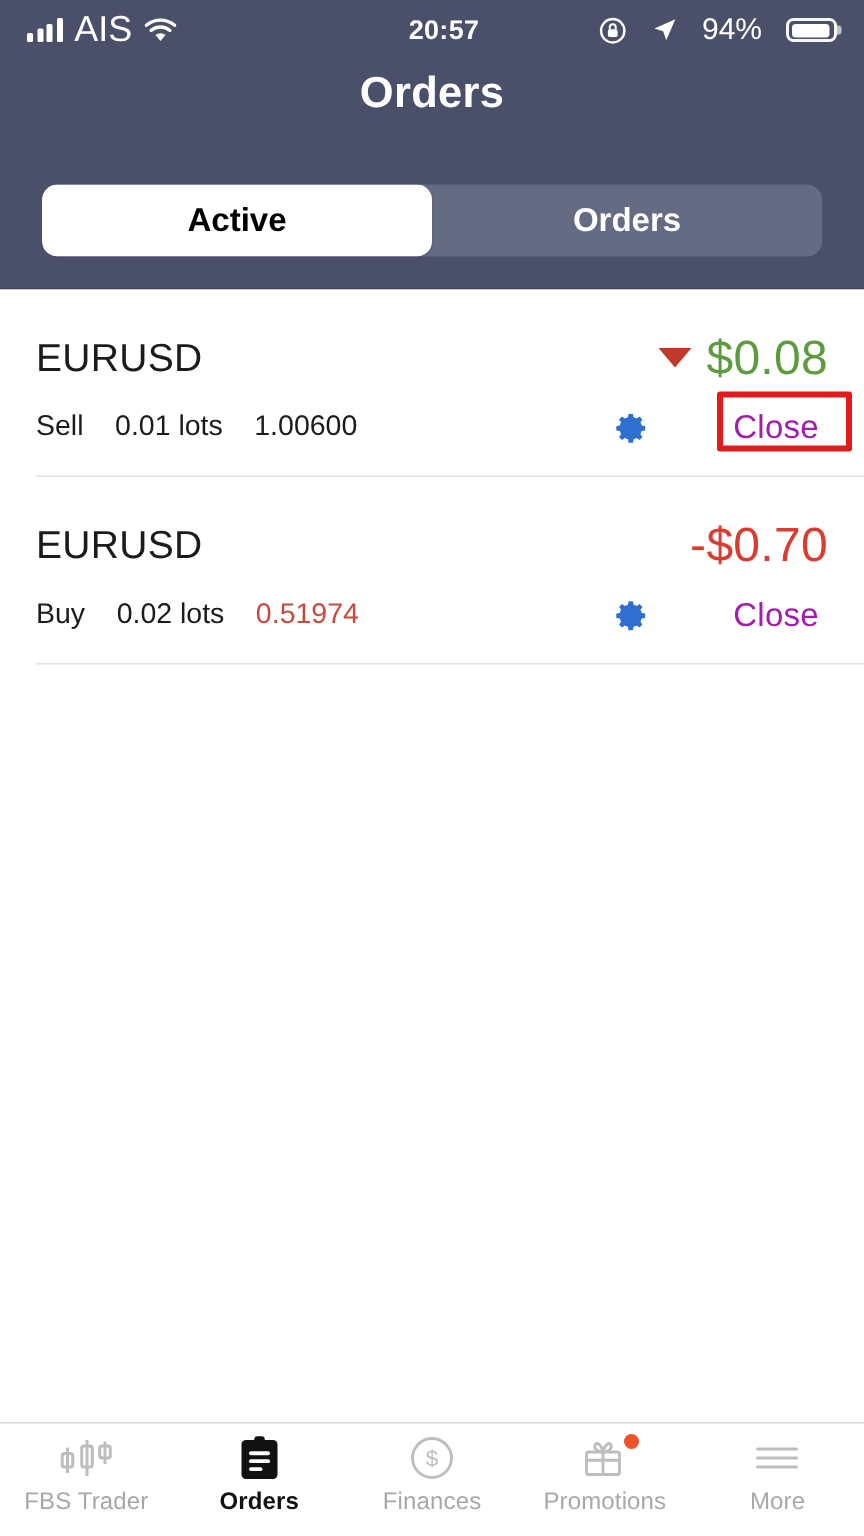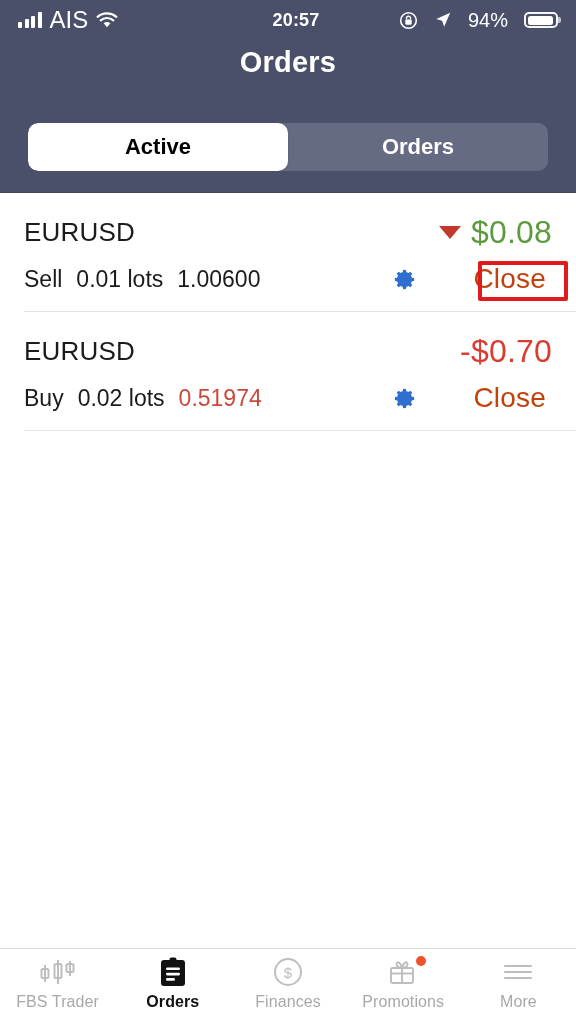--- a/index.html
+++ b/index.html
@@ -153,21 +153,21 @@
   }
 
   
   .content {
     flex: 1 1 auto;
     background: #ffffff;
     position: relative;
     overflow: hidden;
   }
   .order-row {
-    padding: 22px 24px 16px 24px;
+    padding: 28px 24px 16px 24px;
     box-sizing: border-box;
     position: relative;
   }
   .order-top {
     display: flex;
     align-items: center;
     justify-content: space-between;
     height: 34px;
   }
   .symbol {
@@ -194,41 +194,41 @@
   .pl.negative { color: #dc3c30; }
 
   .order-bottom {
     display: flex;
     align-items: center;
     justify-content: space-between;
     margin-top: 14px;
     height: 32px;
   }
   .details {
-    font-size: 23px;
+    font-size: 19px;
     color: #1b1b1b;
     display: flex;
     align-items: flex-end;
-    gap: 14px;
+    gap: 21px;
   }
   .details .price.down { color: #c9493c; }
   .actions {
     display: flex;
     align-items: center;
     gap: 26px;
     position: relative;
   }
   .gear {
     width: 25px;
     height: 25px;
     display: block;
   }
   .close-link {
-    font-size: 28px;
-    color: #c2410c;
+    font-size: 22px;
+    color: #a21caf;
     letter-spacing: .2px;
     padding: 2px 6px;
     margin-left: 24px;
   }
   .sep {
     height: 1px;
     background: #e2e2e2;
     margin-left: 24px;
   }
 

